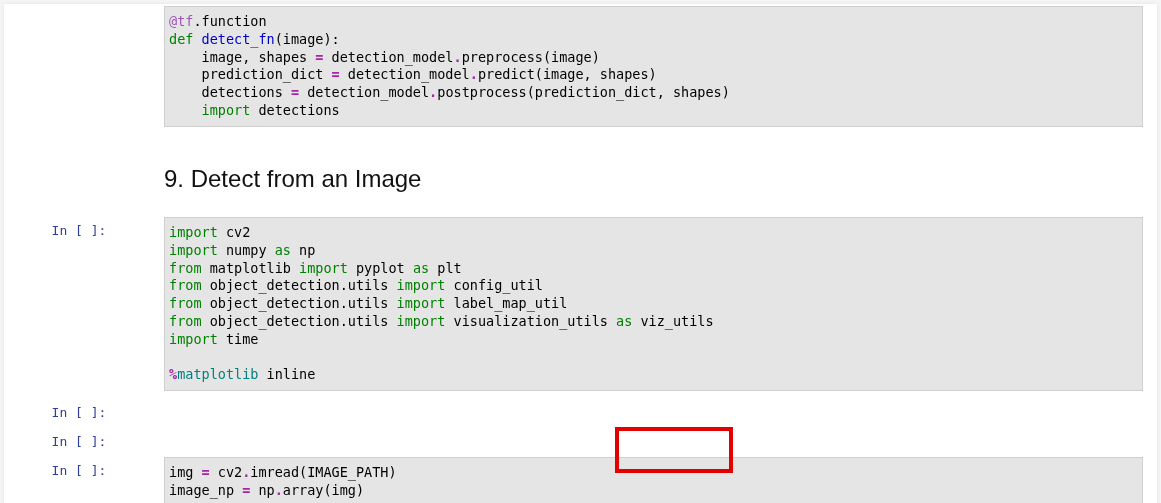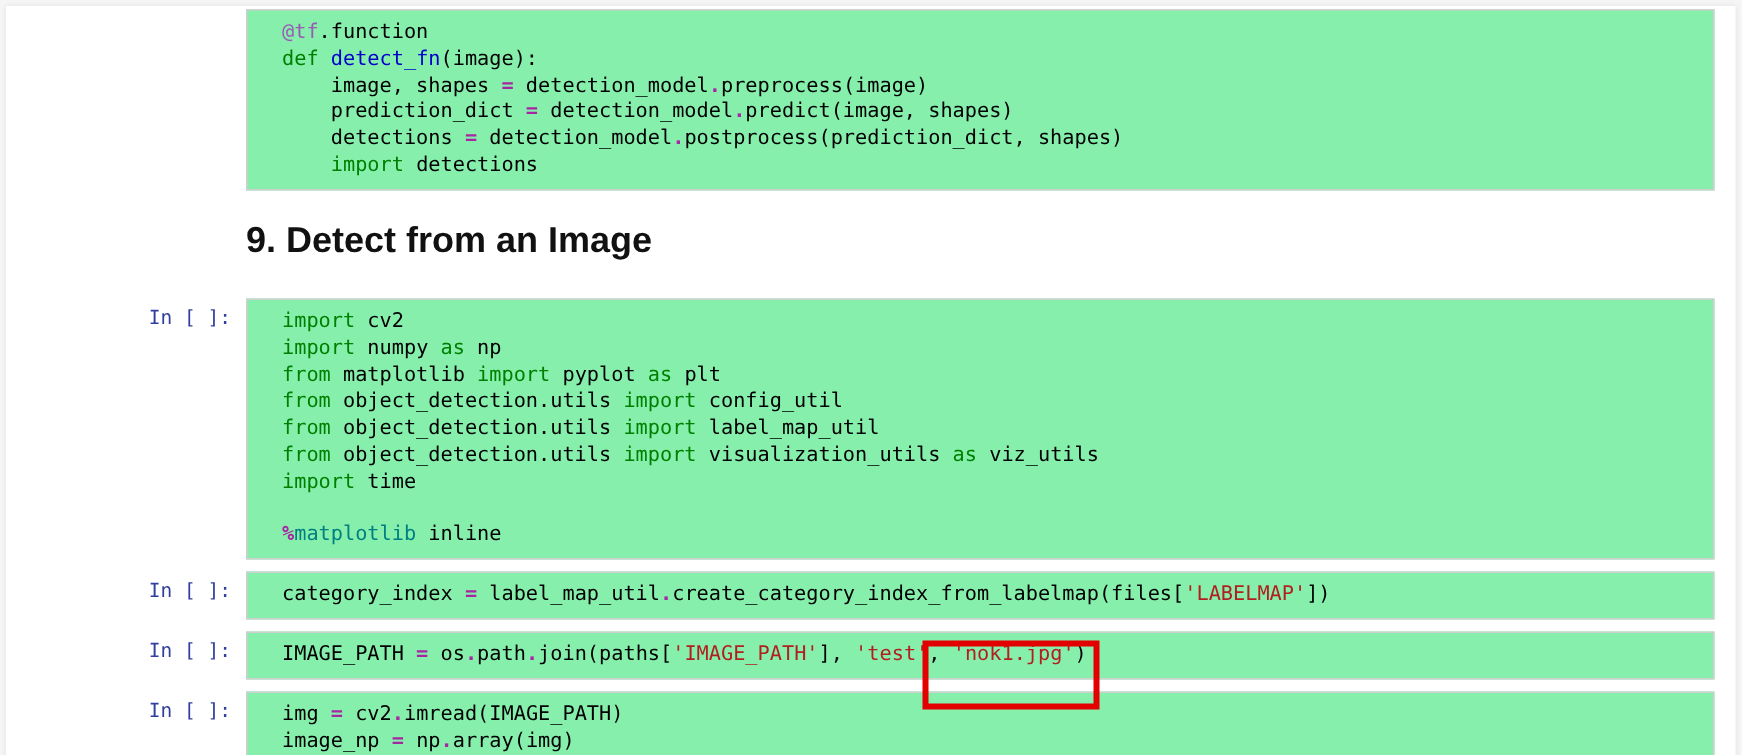--- a/index.html
+++ b/index.html
@@ -1,23 +1,23 @@
 <!DOCTYPE html>
 <html><head>
 <meta charset="utf-8">
 <style>
 html,body{margin:0;padding:0;background:#f5f5f5;font-family:"Helvetica Neue",Helvetica,Arial,sans-serif;font-size:14px;color:#000}
 .page{width:1161px;margin:0 auto;background:#f5f5f5;padding:0}
 .container{background:#fff;margin:0 4px;box-shadow:0 0 4px rgba(0,0,0,.08);padding-bottom:0}
 .cell{display:flex;align-items:stretch;margin:4px 0;padding:2px 0}
-.prompt{width:150px;min-width:150px;text-align:right;padding:6px 10px 0 0;font-family:"DejaVu Sans Mono","Liberation Mono",monospace;font-size:13px;color:#303F9F}
+.prompt{width:150px;min-width:150px;text-align:center;padding:6px 10px 0 0;font-family:"DejaVu Sans Mono","Liberation Mono",monospace;font-size:13px;color:#303F9F}
 .input-area{flex:1;margin-right:14px}
-.code-box{background:#86efac;border:1px solid #cfcfcf;padding:6px 23px;font-family:"DejaVu Sans Mono","Liberation Mono",monospace;font-size:13.5px;line-height:1.32;white-space:pre;overflow-x:auto}
+.code-box{background:#e5e5e5;border:1px solid #cfcfcf;padding:6px 4px;font-family:"DejaVu Sans Mono","Liberation Mono",monospace;font-size:13.5px;line-height:1.32;white-space:pre;overflow-x:auto}
 .text-cell{flex:1;margin-right:14px;padding:6px 0}
-h2.section{font-size:24px;font-weight:700;margin:6px 0 10px 0;color:#111}
+h2.section{font-size:24px;font-weight:400;margin:24px 0 10px 0;color:#111}
 .kw{color:#008000;font-weight:400}
 .dec{color:#9b59b6}
 .fn{color:#0000cc}
 .op{color:#a626a4;font-weight:700}
 .str{color:#b21f1f}
 .mag{color:#008080}
 .hl-box{position:absolute;border:4px solid #e20000;pointer-events:none}
 .container{position:relative}
 </style>
 </head>
@@ -51,29 +51,23 @@
 <span class="kw">from</span> object_detection.utils <span class="kw">import</span> config_util
 <span class="kw">from</span> object_detection.utils <span class="kw">import</span> label_map_util
 <span class="kw">from</span> object_detection.utils <span class="kw">import</span> visualization_utils <span class="kw">as</span> viz_utils
 <span class="kw">import</span> time
 
 <span class="op">%</span><span class="mag">matplotlib</span> inline</div>
         </div>
       </div>
       <div class="cell">
         <div class="prompt">In [ ]:</div>
-        <div class="input-area">
-          <div class="code-box">category_index <span class="op">=</span> label_map_util<span class="op">.</span>create_category_index_from_labelmap(files[<span class="str">'LABELMAP'</span>])</div>
-        </div>
       </div>
       <div class="cell">
         <div class="prompt">In [ ]:</div>
-        <div class="input-area">
-          <div class="code-box">IMAGE_PATH <span class="op">=</span> os<span class="op">.</span>path<span class="op">.</span>join(paths[<span class="str">'IMAGE_PATH'</span>], <span class="str">'test'</span>, <span class="str">'nok1.jpg'</span>)</div>
-        </div>
       </div>
       <div class="cell">
         <div class="prompt">In [ ]:</div>
         <div class="input-area">
           <div class="code-box">img <span class="op">=</span> cv2<span class="op">.</span>imread(IMAGE_PATH)
 image_np <span class="op">=</span> np<span class="op">.</span>array(img)</div>
         </div>
       </div>
       <div class="hl-box" style="left: 611px; top: 423px; width: 110px; height: 38px;"></div>
     </div>

